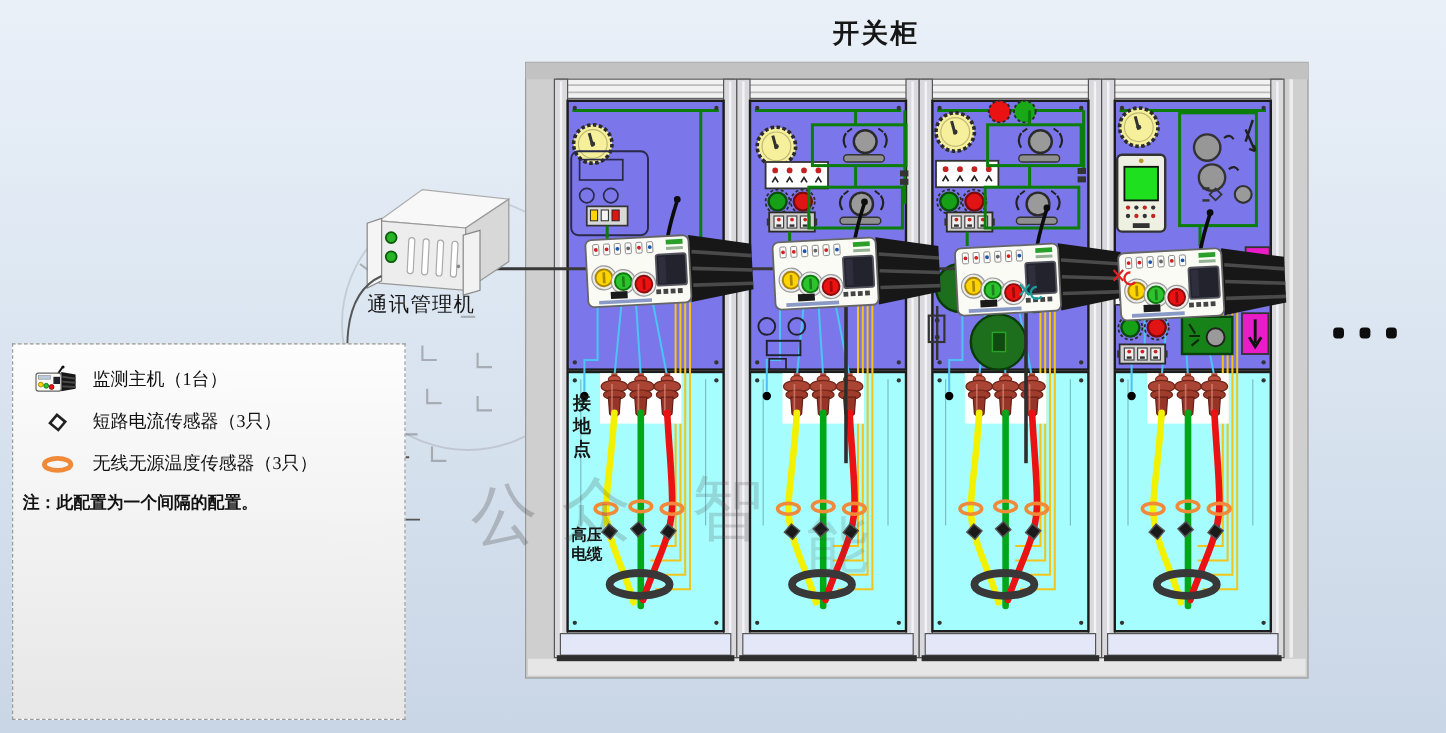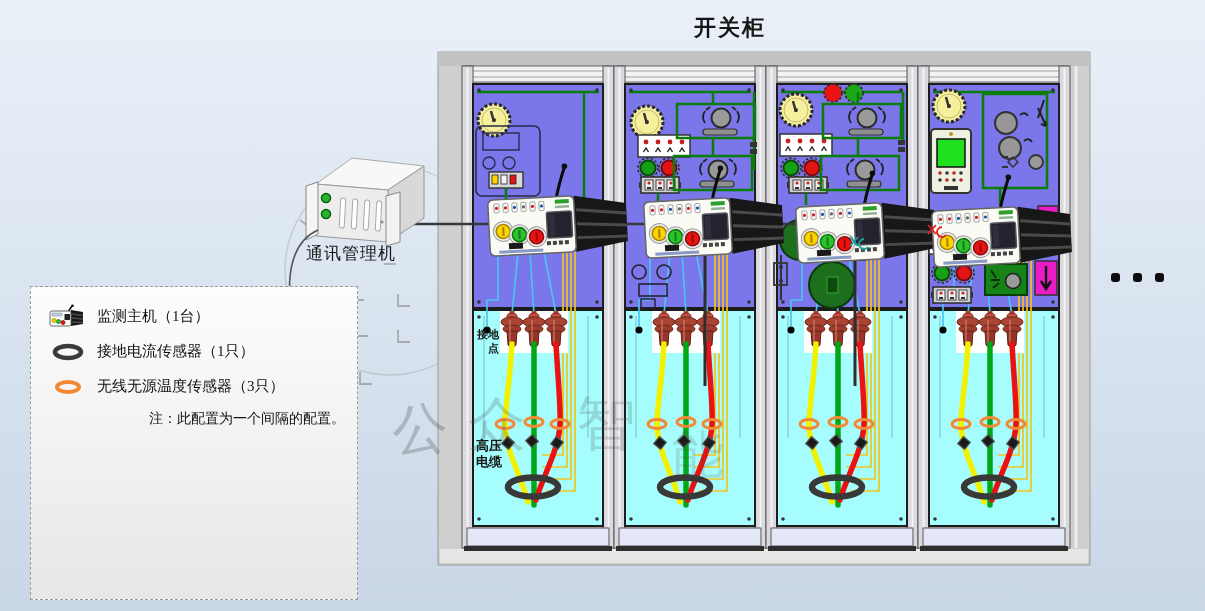--- a/index.html
+++ b/index.html
@@ -5,37 +5,37 @@
   html,body{margin:0;padding:0;}
   body{font-family:"Liberation Sans","DejaVu Sans",sans-serif;}
   .stage{position:relative;width:1205px;height:611px;overflow:hidden;
          background:linear-gradient(180deg,#eaf0f8 0%,#dde7f2 40%,#c9d6e6 100%);}
   .stage svg.diagram{position:absolute;left:0;top:0;z-index:1;}
   .lbl{position:absolute;z-index:3;color:#161616;}
   .title{left:600px;top:13px;width:260px;text-align:center;font-weight:700;font-size:22px;
          font-family:"Liberation Sans","DejaVu Sans",sans-serif;letter-spacing:2px;}
   .comm-label{left:306px;top:242px;width:140px;font-size:17px;letter-spacing:1px;
               font-family:"Liberation Serif","DejaVu Serif",serif;}
-  .gp-label{left:471px;top:328px;width:28px;text-align:right;font-weight:700;font-size:11px;line-height:1.25;
+  .gp-label{left:471px;top:328px;width:28px;text-align:center;font-weight:700;font-size:15px;line-height:1.25;
             font-family:"Liberation Serif","DejaVu Serif",serif;}
   .hv-label{left:470px;top:438px;width:32px;text-align:right;font-weight:700;font-size:13px;line-height:1.2;
             font-family:Liberation Serif, serif;}
   .dots{position:absolute;left:1111px;top:273px;z-index:3;display:flex;gap:13px;}
   .dots .dot{width:9px;height:9px;background:#0d0d0d;border-radius:3px;}
   .wm{position:absolute;z-index:2;color:#4a4a4a;font-family:"Liberation Serif","DejaVu Serif",serif;
       pointer-events:none;}
   
   .legend{position:absolute;z-index:4;left:10px;top:286px;width:328px;height:314px;
           border:1px dashed #9a9a9a;background:linear-gradient(180deg,#fdfdfd,#e7e7e7);
-          box-sizing:border-box;padding:12px 12px 0 8px;margin-left:20px;}
+          box-sizing:border-box;padding:12px 0 0 8px;}
   .lrow{display:flex;align-items:center;height:35px;}
   .licon{width:58px;display:flex;justify-content:center;align-items:center;flex:none;}
   .ltext{font-size:15px;color:#111;font-family:"Liberation Serif","DejaVu Serif",serif;}
-  .lnote{margin-top:6px;font-size:14px;font-weight:400;color:#111;
-         font-family:"Liberation Serif","DejaVu Serif",serif;text-align:right;}
+  .lnote{margin-top:6px;font-size:14px;font-weight:700;color:#111;
+         font-family:"Liberation Serif","DejaVu Serif",serif;}
 </style>
 </head>
 <body>
 
 <div class="stage">
 
 <svg class="diagram" width="1205" height="611" viewBox="0 0 1205 611">
   <defs>
 
     <g id="ins">
@@ -442,25 +442,25 @@
           <circle cx="6" cy="16.5" r="2" fill="#ffd400" stroke="#a8860a" stroke-width="0.8"></circle>
           <circle cx="10.5" cy="17.5" r="2" fill="#2cc42c" stroke="#0f7a0f" stroke-width="0.8"></circle>
           <circle cx="15" cy="18.5" r="2" fill="#ee1111" stroke="#8c0f0f" stroke-width="0.8"></circle>
           <rect x="16.5" y="10" width="5.5" height="6" fill="#23232e"></rect>
         </svg>
       </span>
       <span class="ltext">监测主机（1台）</span>
     </div>
     <div class="lrow">
       <span class="licon">
-        <svg width="34" height="18" viewBox="0 0 34 18">
-          <ellipse cx="17" cy="9" rx="13" ry="6" fill="none" stroke="#3a3a3a" stroke-width="4.5"></ellipse>
+        <svg width="20" height="20" viewBox="0 0 20 20">
+          <rect x="-4.5" y="-4.5" width="9" height="9" transform="translate(10,10) rotate(40)" fill="#fff" stroke="#222" stroke-width="2.2"></rect>
         </svg>
       </span>
-      <span class="ltext">接地电流传感器（1只）</span>
+      <span class="ltext">短路电流传感器（3只）</span>
     </div>
     <div class="lrow">
       <span class="licon">
         <svg width="30" height="16" viewBox="0 0 30 16">
           <ellipse cx="15" cy="8" rx="11" ry="5" fill="none" stroke="#f08a38" stroke-width="4"></ellipse>
         </svg>
       </span>
       <span class="ltext">无线无源温度传感器（3只）</span>
     </div>
     <div class="lnote">注：此配置为一个间隔的配置。</div>

